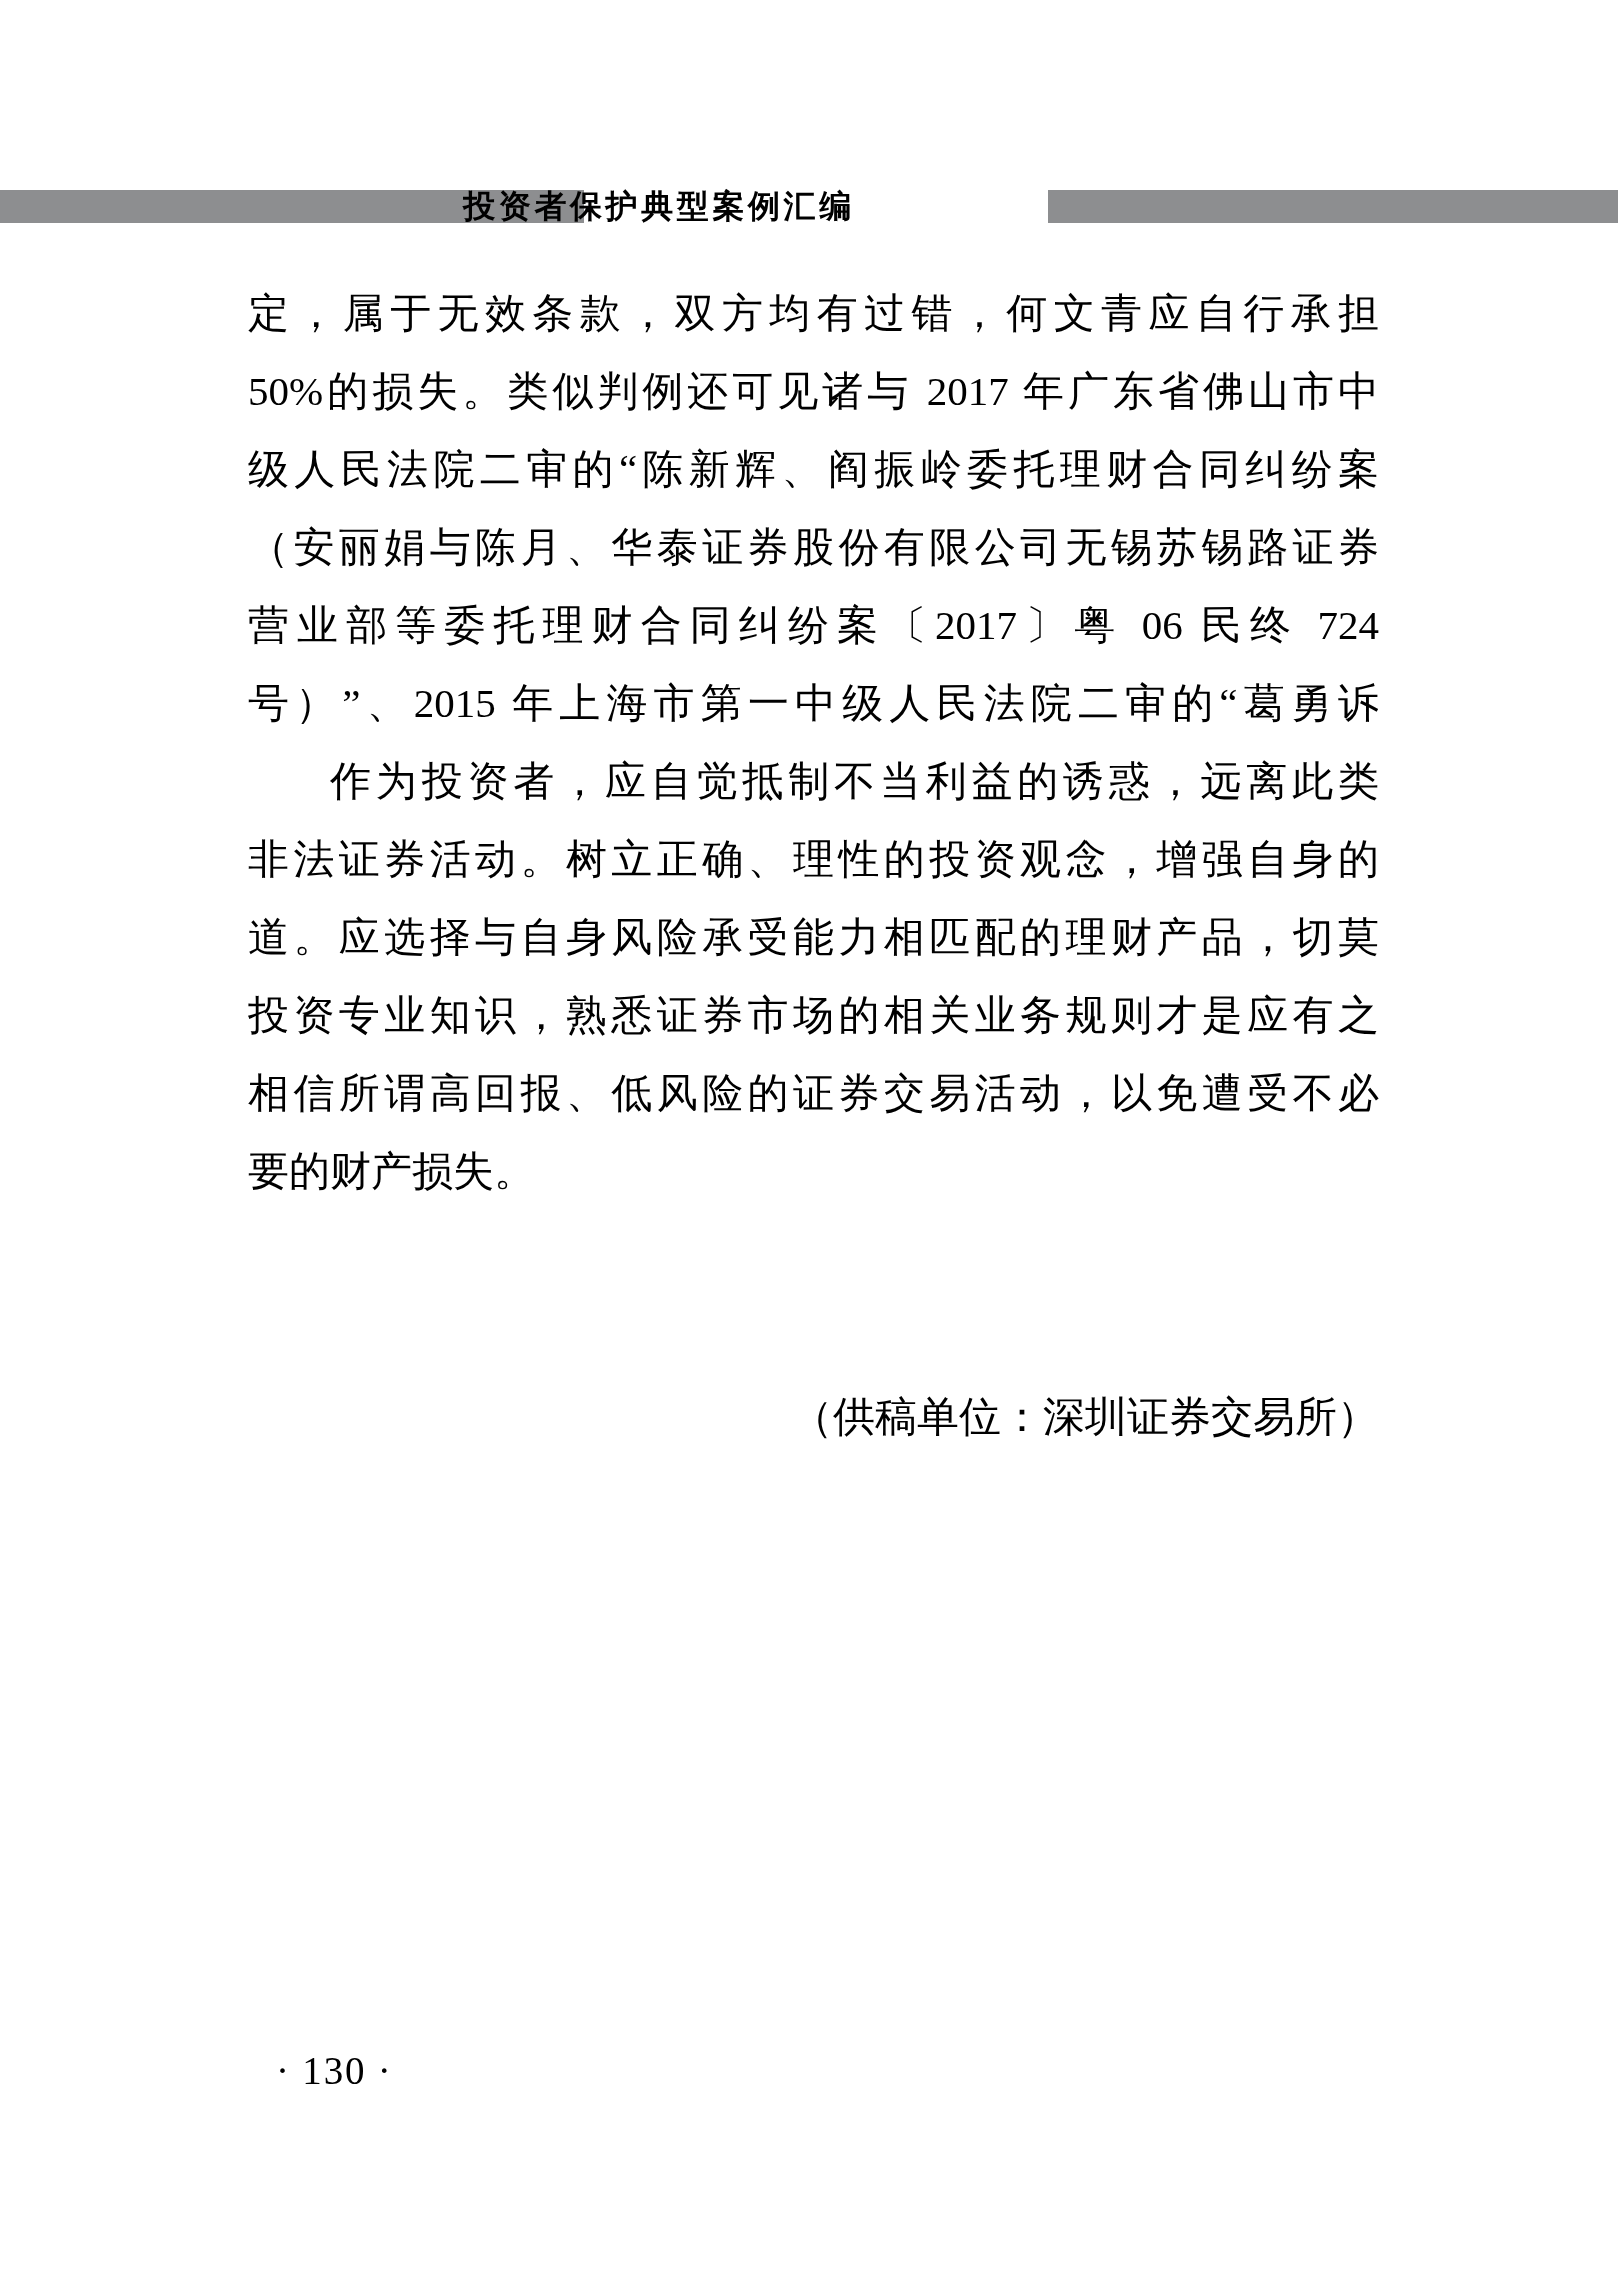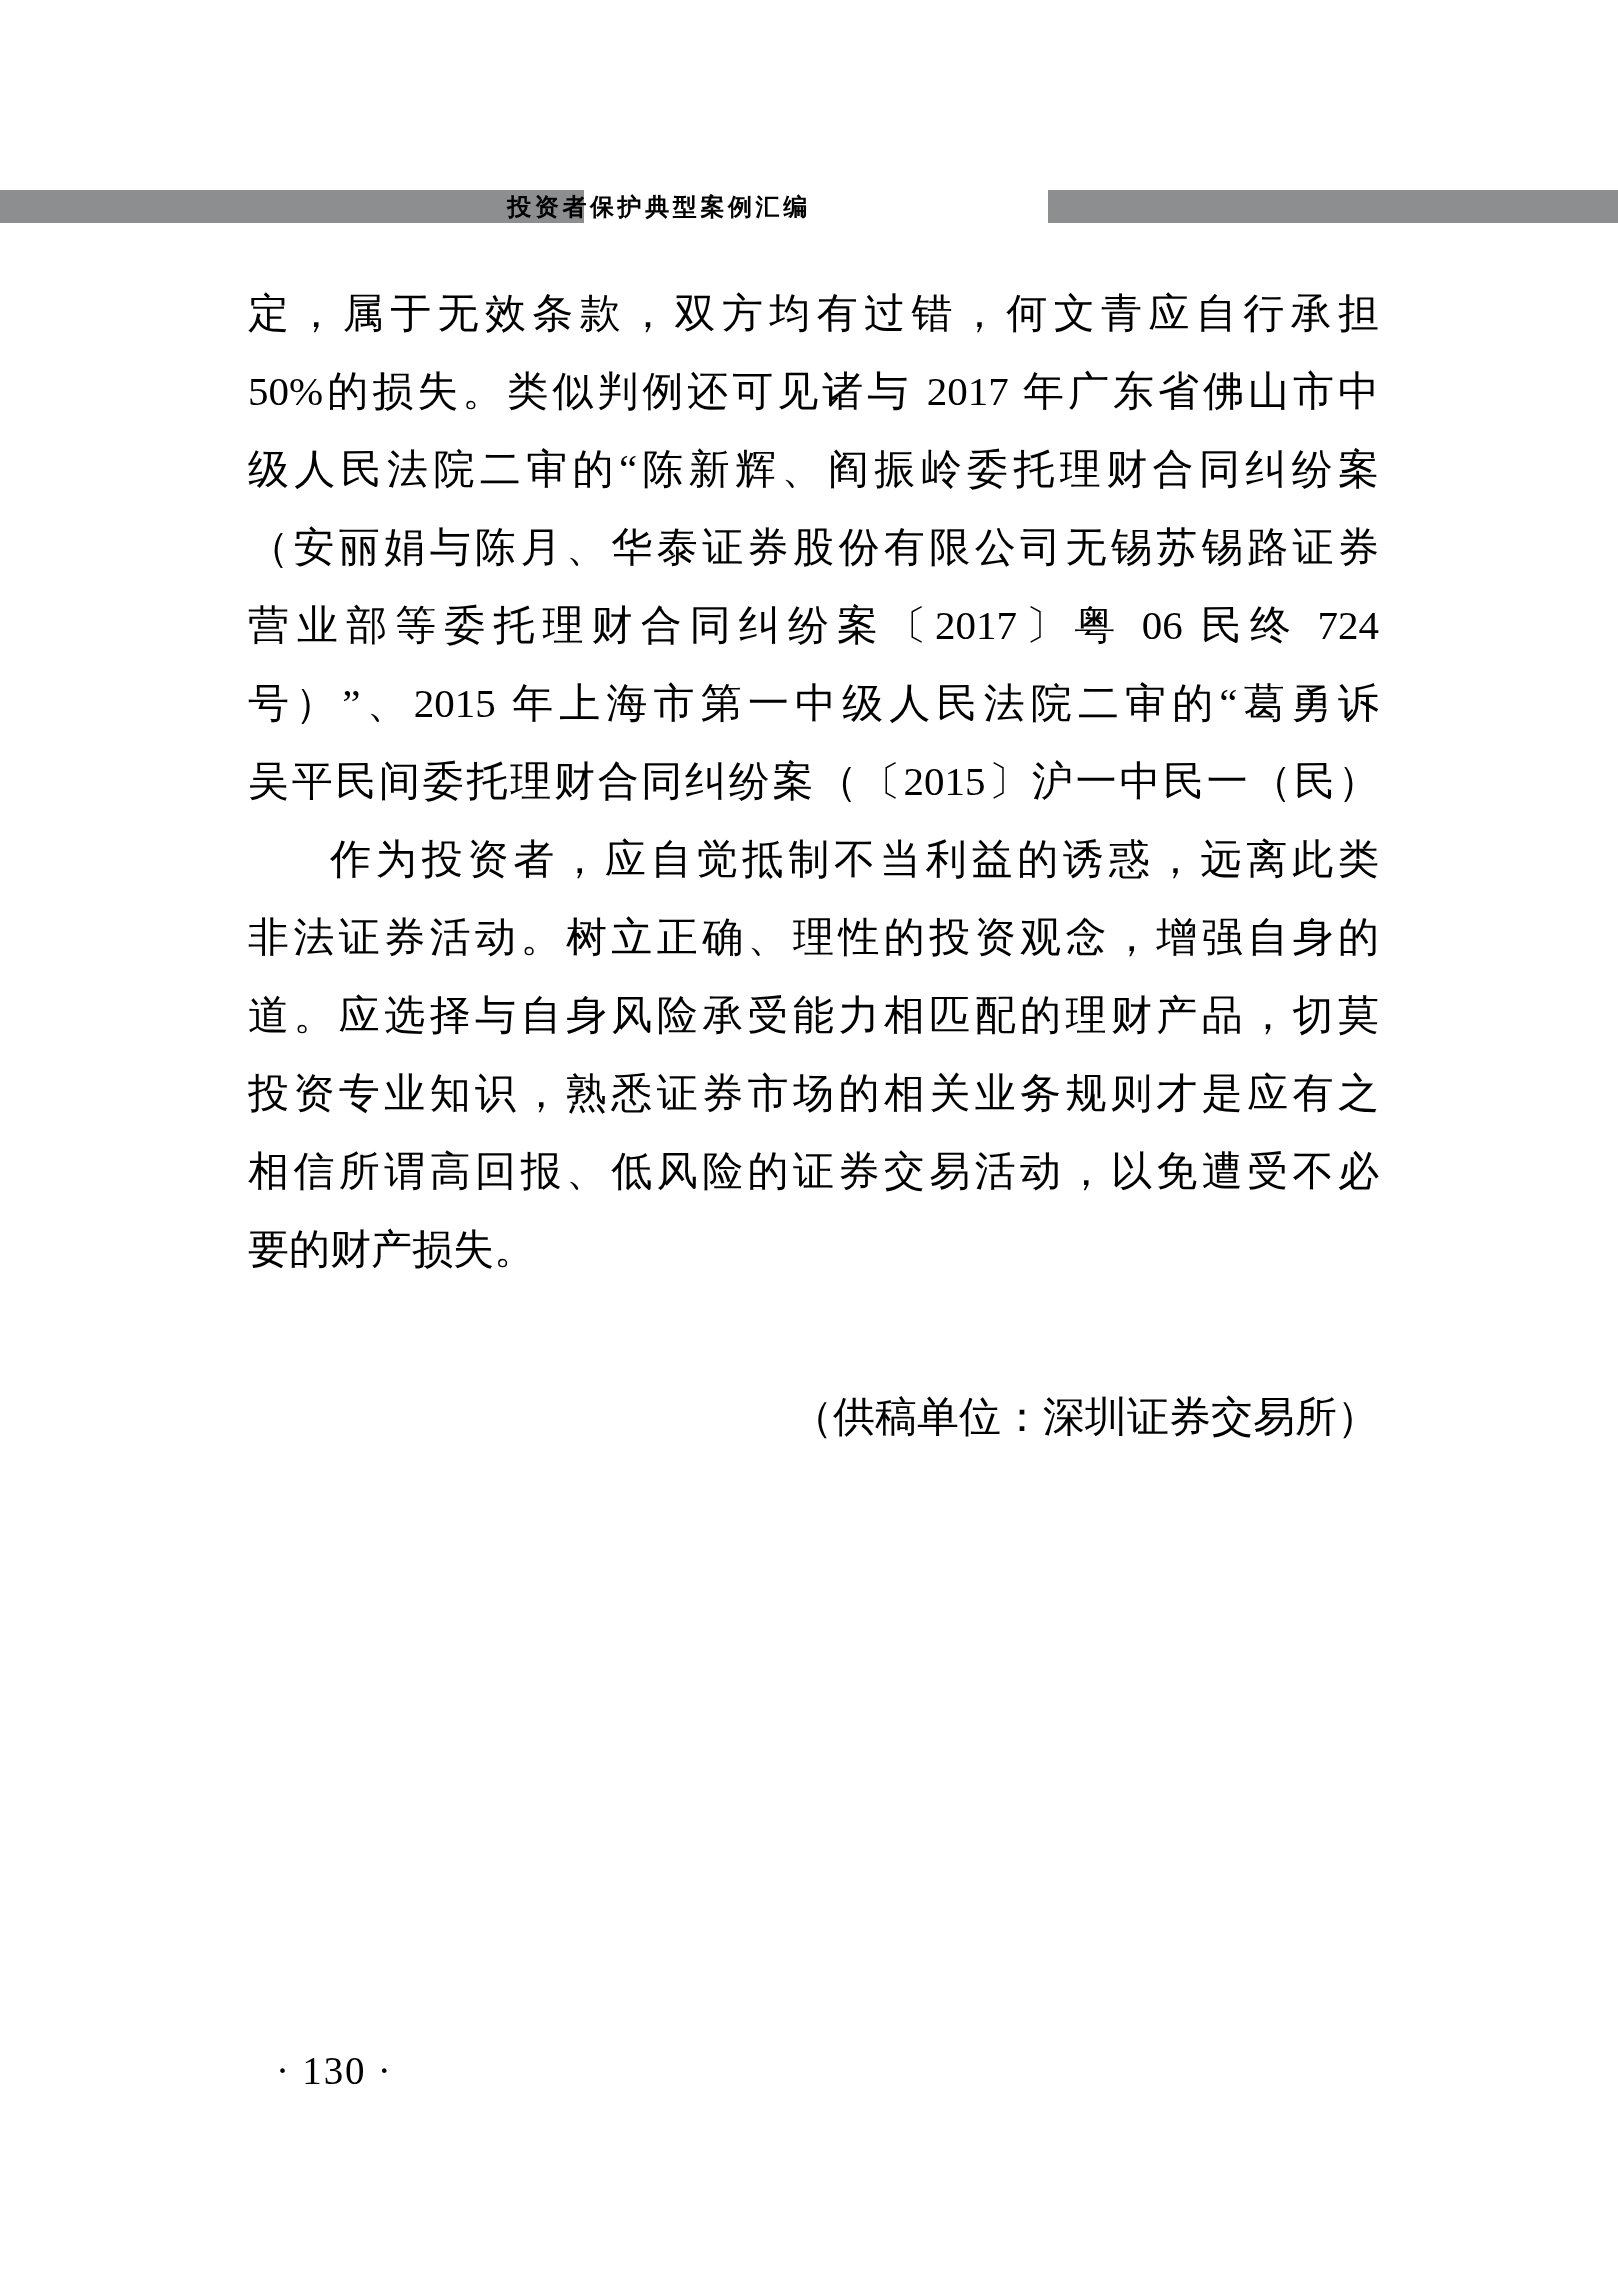--- a/index.html
+++ b/index.html
@@ -15,21 +15,21 @@
 
   
   .header { position: absolute; top: 190px; left: 0; width: 1618px; height: 33px; }
   .header-bar { position: absolute; top: 0; height: 33px; background: #8d8e90; }
   .header-bar.left  { left: 0;     width: 584px; }
   .header-bar.right { left: 1048px; width: 570px; }
   .header-title {
     position: absolute; top: 0; left: 0; width: 1318px; height: 33px;
     line-height: 33px; text-align: center;
     font-family: "Liberation Sans", sans-serif;
-    font-weight: bold; font-size: 24px; letter-spacing: 3.6px;
+    font-weight: bold; font-size: 32px; letter-spacing: 3.6px;
     color: #000000;
   }
 
   
   .body-text {
     position: absolute; top: 274px; left: 248px; width: 1131px;
     font-size: 41px; color: #000000;
   }
   .line {
     height: 78px; line-height: 78px;
@@ -67,21 +67,20 @@
   </div>
 
   <div class="body-text">
 
     <div class="line">定，属于无效条款，双方均有过错，何文青应自行承担</div>
     <div class="line">50%的损失。类似判例还可见诸与 2017 年广东省佛山市中</div>
     <div class="line">级人民法院二审的“陈新辉、阎振岭委托理财合同纠纷案</div>
     <div class="line">（安丽娟与陈月、华泰证券股份有限公司无锡苏锡路证券</div>
     <div class="line">营业部等委托理财合同纠纷案〔2017〕粤 06 民终 724</div>
     <div class="line">号）”、2015 年上海市第一中级人民法院二审的“葛勇诉</div>
-    <div class="line">吴平民间委托理财合同纠纷案（〔2015〕沪一中民一（民）</div>
 
     <div class="line indent">作为投资者，应自觉抵制不当利益的诱惑，远离此类</div>
     <div class="line">非法证券活动。树立正确、理性的投资观念，增强自身的</div>
     <div class="line">道。应选择与自身风险承受能力相匹配的理财产品，切莫</div>
     <div class="line">投资专业知识，熟悉证券市场的相关业务规则才是应有之</div>
     <div class="line">相信所谓高回报、低风险的证券交易活动，以免遭受不必</div>
     <div class="line last">要的财产损失。</div>
   </div>
 
   <div class="attribution">（供稿单位：深圳证券交易所）</div>

